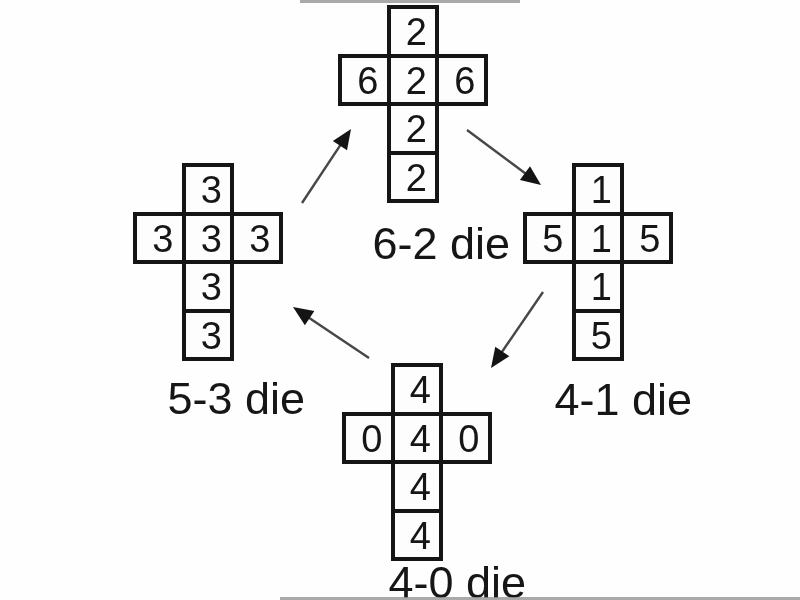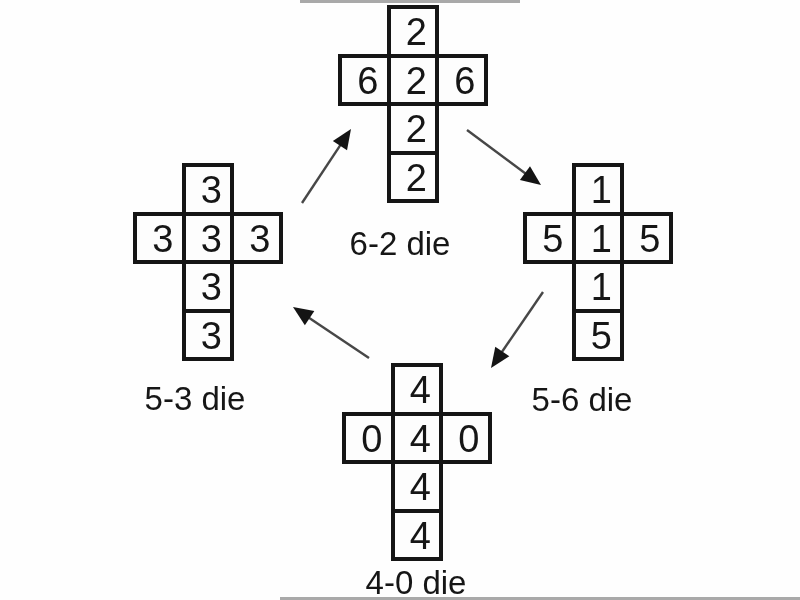--- a/index.html
+++ b/index.html
@@ -27,22 +27,22 @@
     padding-top: 3px;
     font-size: 38px;
     color: #161616;
     letter-spacing: 0;
   }
   .net-label {
     position: absolute;
     width: 220px;
     height: 48px;
     line-height: 48px;
-    text-align: center;
-    font-size: 33px;
+    text-align: right;
+    font-size: 45px;
     color: #161616;
     white-space: nowrap;
   }
   #arrow-layer {
     position: absolute;
     left: 0; top: 0;
     width: 800px; height: 600px;
     pointer-events: none;
   }
   .edge-band { position: absolute; }
@@ -80,21 +80,21 @@
       </div>
       <div class="net-label" style="left: 290px; top: 220px;">6-2 die</div>
       <div class="net" style="left: 523px; top: 163px; width: 149.5px; height: 198px;">
         <div class="cell" style="left: 48.5px; top: 0px; width: 52.5px; height: 52.5px;">1</div>
         <div class="cell" style="left: 48.5px; top: 48.5px; width: 52.5px; height: 52.5px;">1</div>
         <div class="cell" style="left: 48.5px; top: 97px; width: 52.5px; height: 52.5px;">1</div>
         <div class="cell" style="left: 48.5px; top: 145.5px; width: 52.5px; height: 52.5px;">5</div>
         <div class="cell" style="left: 0px; top: 48.5px; width: 52.5px; height: 52.5px;">5</div>
         <div class="cell" style="left: 97px; top: 48.5px; width: 52.5px; height: 52.5px;">5</div>
       </div>
-      <div class="net-label" style="left: 472px; top: 376px;">5-6 die</div>
+      <div class="net-label" style="left: 472px; top: 376px;">4-1 die</div>
       <div class="net" style="left: 342px; top: 363px; width: 149.5px; height: 198px;">
         <div class="cell" style="left: 48.5px; top: 0px; width: 52.5px; height: 52.5px;">4</div>
         <div class="cell" style="left: 48.5px; top: 48.5px; width: 52.5px; height: 52.5px;">4</div>
         <div class="cell" style="left: 48.5px; top: 97px; width: 52.5px; height: 52.5px;">4</div>
         <div class="cell" style="left: 48.5px; top: 145.5px; width: 52.5px; height: 52.5px;">4</div>
         <div class="cell" style="left: 0px; top: 48.5px; width: 52.5px; height: 52.5px;">0</div>
         <div class="cell" style="left: 97px; top: 48.5px; width: 52.5px; height: 52.5px;">0</div>
       </div>
       <div class="net-label" style="left: 306px; top: 559px;">4-0 die</div>
       <div class="net" style="left: 133px; top: 163px; width: 149.5px; height: 198px;">

